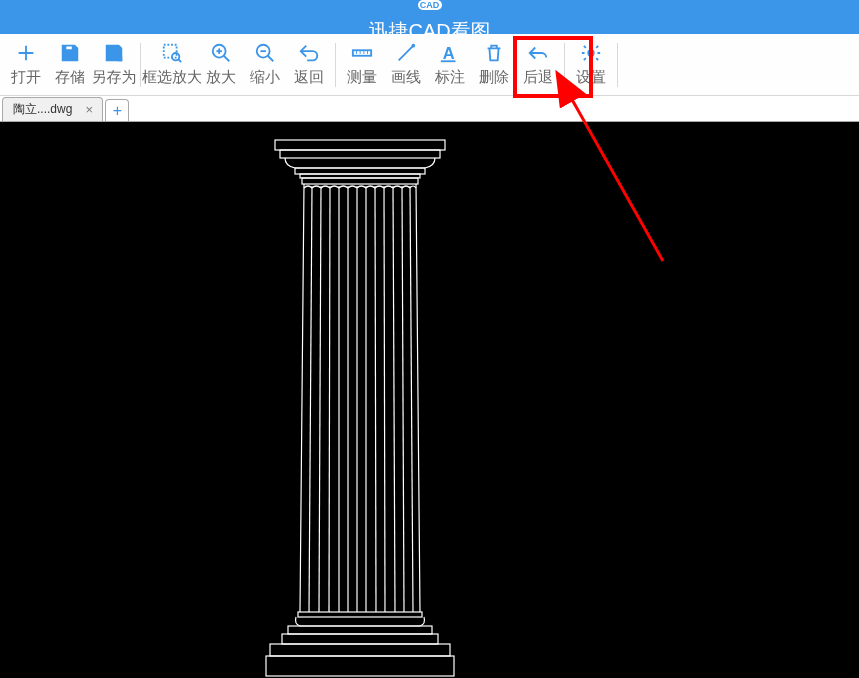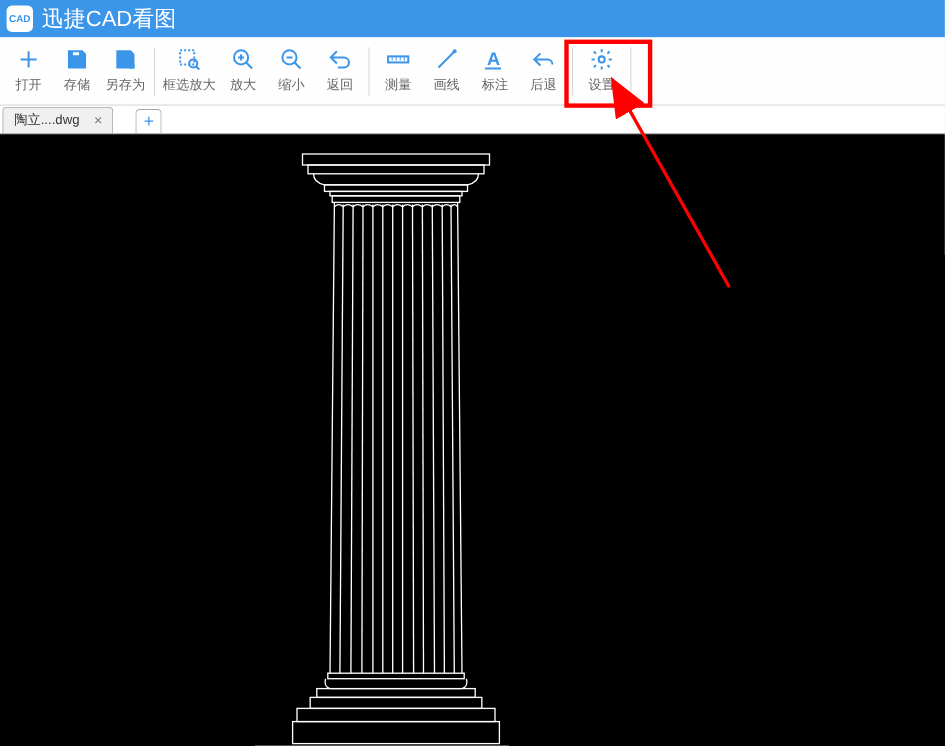--- a/index.html
+++ b/index.html
@@ -5,20 +5,21 @@
     * { margin: 0; padding: 0; box-sizing: border-box; }
     body { font-family: "Microsoft YaHei", sans-serif; width: 859px; height: 678px; overflow: hidden; background: #fff; }
     
     .titlebar {
       height: 34px;
       background: #3b95e8;
       display: flex;
       align-items: center;
       padding: 0 6px;
       gap: 8px;
+      flex-direction: column;
     }
     .app-icon {
       width: 24px; height: 24px;
       background: #fff;
       border-radius: 5px;
       display: flex;
       align-items: center;
       justify-content: center;
       color: #3b95e8;
       font-size: 9px;
@@ -58,21 +59,21 @@
       position: relative;
     }
     .tool-btn .icon {
       width: 22px; height: 22px;
       color: #3b95e8;
       display: flex;
       align-items: center;
       justify-content: center;
     }
     .tool-btn .label {
-      font-size: 12px;
+      font-size: 15px;
       color: #666;
       white-space: nowrap;
     }
     .tool-btn.wide { width: 54px; justify-content: center; }
     
     .highlight-box {
       position: absolute;
       border: 4px solid #ff0000;
       pointer-events: none;
       z-index: 100;
@@ -91,21 +92,21 @@
       background: #f0f0f0;
       border: 1px solid #a9a9a9;
       border-bottom: none;
       border-radius: 4px 4px 0 0;
       padding: 0 6px 0 10px;
       display: flex;
       align-items: center;
       gap: 10px;
       font-size: 12px;
       color: #333;
-      margin-right: 20px;
+      margin-right: 2px;
     }
     .tab .tab-close {
       width: 14px; height: 14px;
       font-size: 13px;
       color: #777;
       cursor: pointer;
       display: flex;
       align-items: center;
       justify-content: center;
     }
@@ -239,20 +240,28 @@
         <span class="label">画线</span>
       </div>
       <div class="tool-btn">
         <span class="icon">
           <svg viewBox="0 0 24 24" width="22" height="22">
             <text x="4" y="18" font-size="18" fill="currentColor" font-weight="bold">A</text>
             <line x1="2" y1="21" x2="18" y2="21" stroke="currentColor" stroke-width="2"></line>
           </svg>
         </span>
         <span class="label">标注</span>
+      </div>
+      <div class="tool-btn">
+        <span class="icon">
+          <svg viewBox="0 0 24 24" width="22" height="22">
+            <path d="M5 7h14 M9 7V4h6v3 M7 7l1 13h8l1-13" fill="none" stroke="currentColor" stroke-width="2"></path>
+          </svg>
+        </span>
+        <span class="label">删除</span>
       </div>
       <div class="tool-btn">
         <span class="icon">
           <svg viewBox="0 0 24 24" width="22" height="22">
             <path d="M9 6 L3 12 L9 18 M3 12 H16 A5 5 0 0 1 21 17" fill="none" stroke="currentColor" stroke-width="2"></path>
           </svg>
         </span>
         <span class="label">后退</span>
       </div>
     </div>

